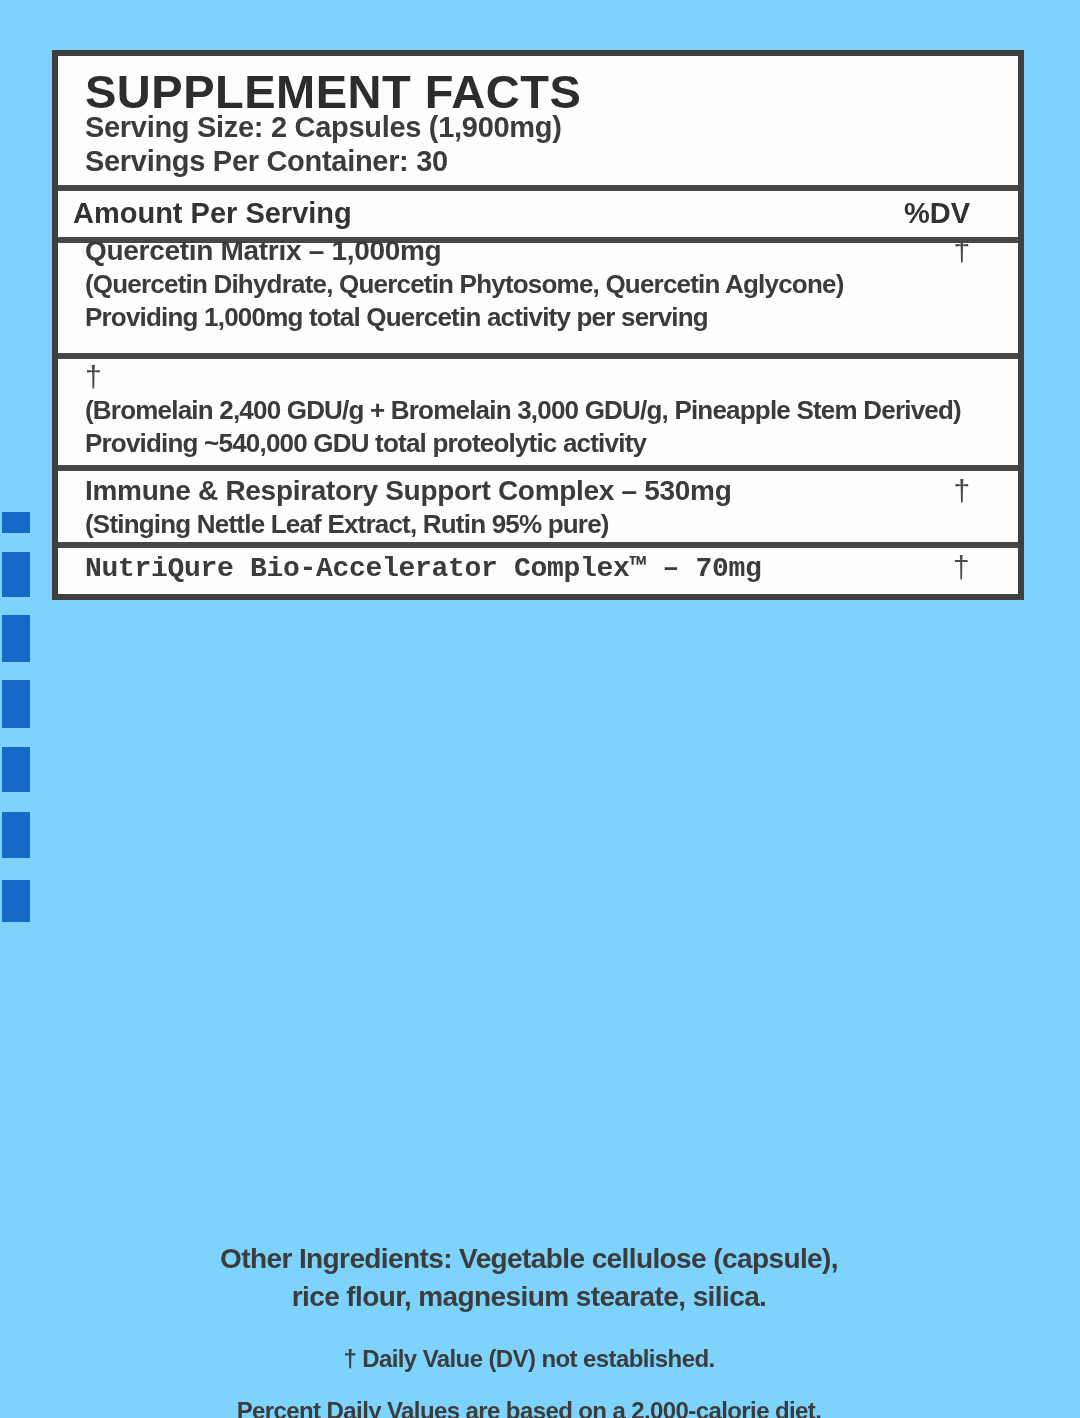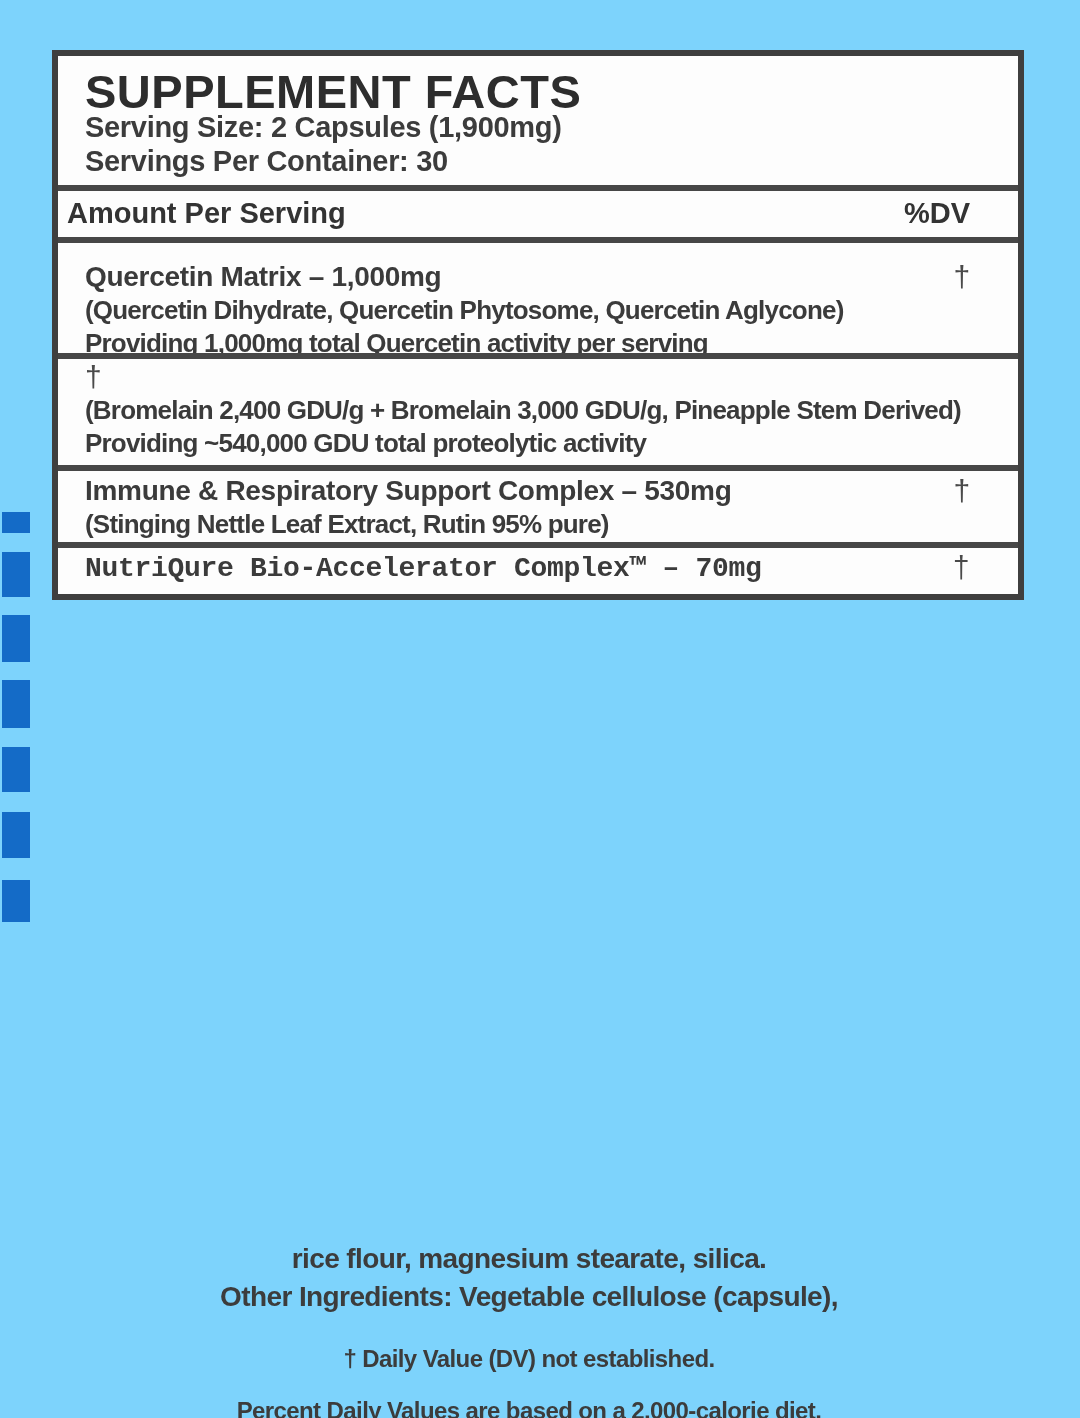--- a/index.html
+++ b/index.html
@@ -43,33 +43,33 @@
     white-space: nowrap;
   }
   .sep { left: 0; width: 100%; height: 6px; background: #474747; }
   .sep1 { top: 129px; }
   .sep2 { top: 181px; }
   .sep3 { top: 297px; }
   .sep4 { top: 409px; }
   .sep5 { top: 486px; }
 
   .amount-row {
-    left: 9px; top: 141px; right: 0;
+    left: 15px; top: 141px; right: 0;
     display: flex;
     justify-content: space-between;
     padding-right: 48px;
     font-size: 29px;
     font-weight: 700;
     color: #333333;
     white-space: nowrap;
     gap: 35px;
   }
 
   .ing-row { left: 27px; right: 0; }
-  .row1 { top: 204px; }
+  .row1 { top: 178px; }
   .row2 { top: 304px; }
   .row3 { top: 418px; }
   .row4 { top: 496px; font-family: Liberation Mono, monospace; }
 
   .row-name-line {
     display: flex;
     justify-content: space-between;
     padding-right: 48px;
     font-size: 28px;
     font-weight: 700;
@@ -186,20 +186,20 @@
     <div class="ing-row row4">
       <div class="row-name-line">
         <span>NutriQure Bio-Accelerator Complex™ – 70mg</span>
         <span class="dagger">†</span>
       </div>
     </div>
 
   </div>
 
   <div class="footer">
+    <div class="footer-big">Other Ingredients: Vegetable cellulose (capsule),</div>
     <div class="footer-big">rice flour, magnesium stearate, silica.</div>
-    <div class="footer-big">Other Ingredients: Vegetable cellulose (capsule),</div>
     <div class="footer-gap"></div>
     <div class="footer-small">† Daily Value (DV) not established.</div>
     <div class="footer-small">Percent Daily Values are based on a 2,000-calorie diet.</div>
   </div>
 
 </div>
 
 </body></html>

